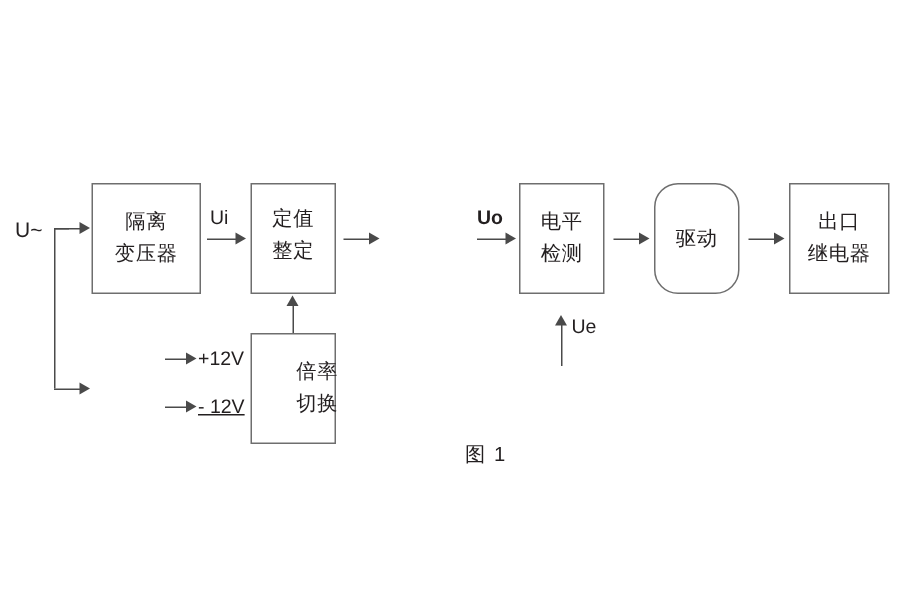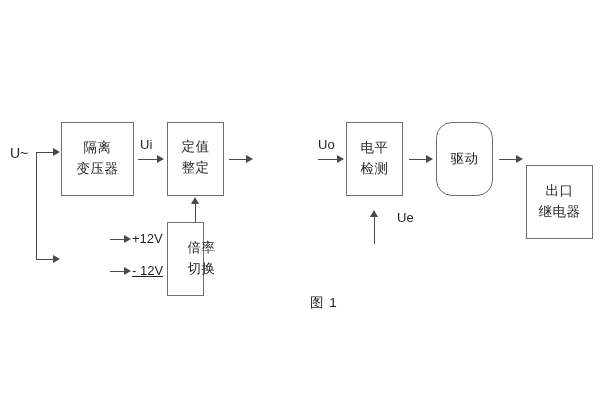--- a/index.html
+++ b/index.html
@@ -101,61 +101,61 @@
 
   <div class="block" style="left:167px; top:122px; width:57px; height:74px;font-family:Liberation Mono, monospace;">
     <span class="ln">定值</span>
     <span class="ln">整定</span>
   </div>
 
   <div class="hline" style="left:229px; top:159px; width:18px;"></div>
   <div class="ah-r" style="left:246px; top:155px;"></div>
 
 
-  <div class="lbl" style="left:318px; top:138px;">Uo</div>
+  <div class="lbl" style="left:318px; top:138px;font-weight:bold;">Uo</div>
   <div class="hline" style="left:318px; top:159px; width:20px;"></div>
   <div class="ah-r" style="left:337px; top:155px;"></div>
 
   <div class="block" style="left:346px; top:122px; width:57px; height:74px;text-align:center;">
     <span class="ln">电平</span>
     <span class="ln">检测</span>
   </div>
 
   <div class="hline" style="left:409px; top:159px; width:18px;"></div>
   <div class="ah-r" style="left:426px; top:155px;"></div>
 
   <div class="block" style="left:436px; top:122px; width:57px; height:74px;border-radius:16px;">
     <span class="ln">驱动</span>
   </div>
 
   <div class="hline" style="left:499px; top:159px; width:18px;"></div>
   <div class="ah-r" style="left:516px; top:155px;"></div>
 
-  <div class="block" style="left:526px; top:122px; width:67px; height:74px;margin-top:43px;">
+  <div class="block" style="left:526px; top:122px; width:67px; height:74px;">
     <span class="ln">出口</span>
     <span class="ln">继电器</span>
   </div>
 
 
   <div class="hline" style="left:110px; top:239px; width:18px;"></div>
   <div class="ah-r" style="left:124px; top:235px;"></div>
   <div class="lbl" style="left:132px; top:232px;">+12V</div>
 
   <div class="hline" style="left:110px; top:271px; width:18px;"></div>
   <div class="ah-r" style="left:124px; top:267px;"></div>
   <div class="lbl" style="left:132px; top:264px;text-decoration:underline;">- 12V</div>
 
-  <div class="block" style="left:167px; top:222px; width:37px; height:74px;padding-left:32px;">
+  <div class="block" style="left:167px; top:222px; width:57px; height:74px;padding-left:32px;">
     <span class="ln">倍率</span>
     <span class="ln">切换</span>
   </div>
 
   <div class="vline" style="left:195px; top:203px; height:19px;"></div>
   <div class="ah-u" style="left:191px; top:197px;"></div>
 
 
   <div class="vline" style="left:374px; top:216px; height:28px;"></div>
   <div class="ah-u" style="left:370px; top:210px;"></div>
-  <div class="lbl" style="left:381px; top:211px;margin-left:16px;">Ue</div>
+  <div class="lbl" style="left:381px; top:211px;">Ue</div>
 
   <div class="lbl cap" style="left:286px; top:296px;margin-left:24px;">图 1</div>
 
 </div>
 
 </body></html>

